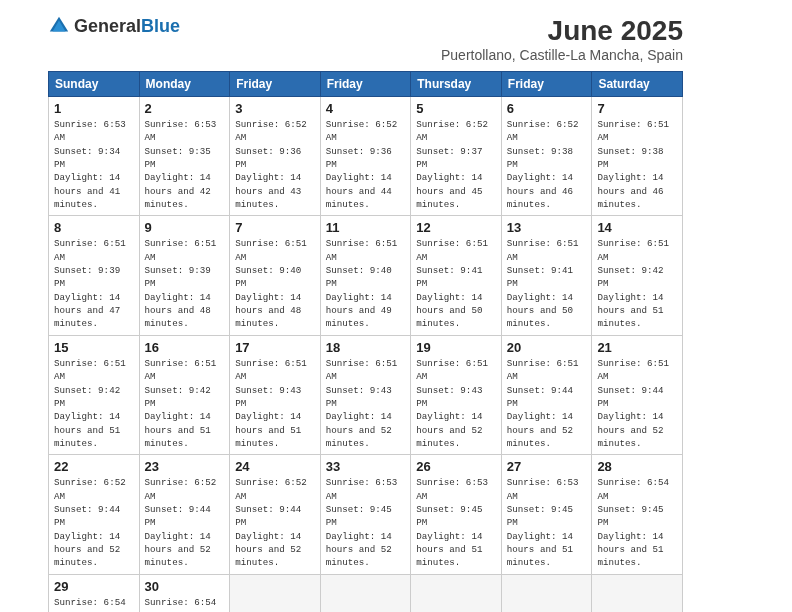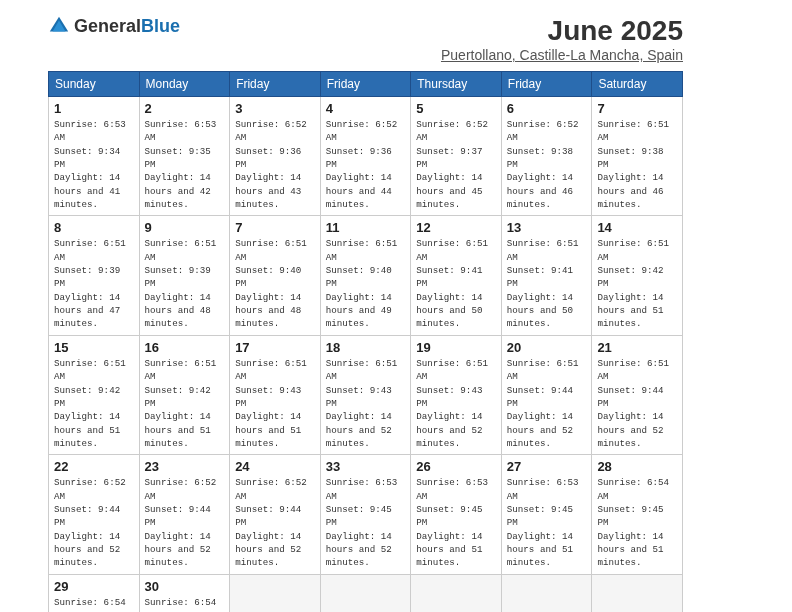--- a/index.html
+++ b/index.html
@@ -34,32 +34,31 @@
       text-align: right;
     }
     .month-title {
       font-size: 28px;
       font-weight: bold;
       color: #333;
     }
     .subtitle {
       font-size: 14px;
       color: #555;
-      text-decoration: underline;
     }
     table {
       width: 100%;
       border-collapse: collapse;
       table-layout: fixed;
     }
     thead tr th {
       background-color: #2b6cb0;
       color: #fff;
       font-size: 12px;
-      font-weight: normal;
+      font-weight: bold;
       padding: 5px 6px;
       text-align: left;
       border: 1px solid #1e4e8a;
     }
     tbody tr td {
       border: 1px solid #ccc;
       vertical-align: top;
       padding: 4px 5px;
       font-size: 9.5px;
       color: #333;

